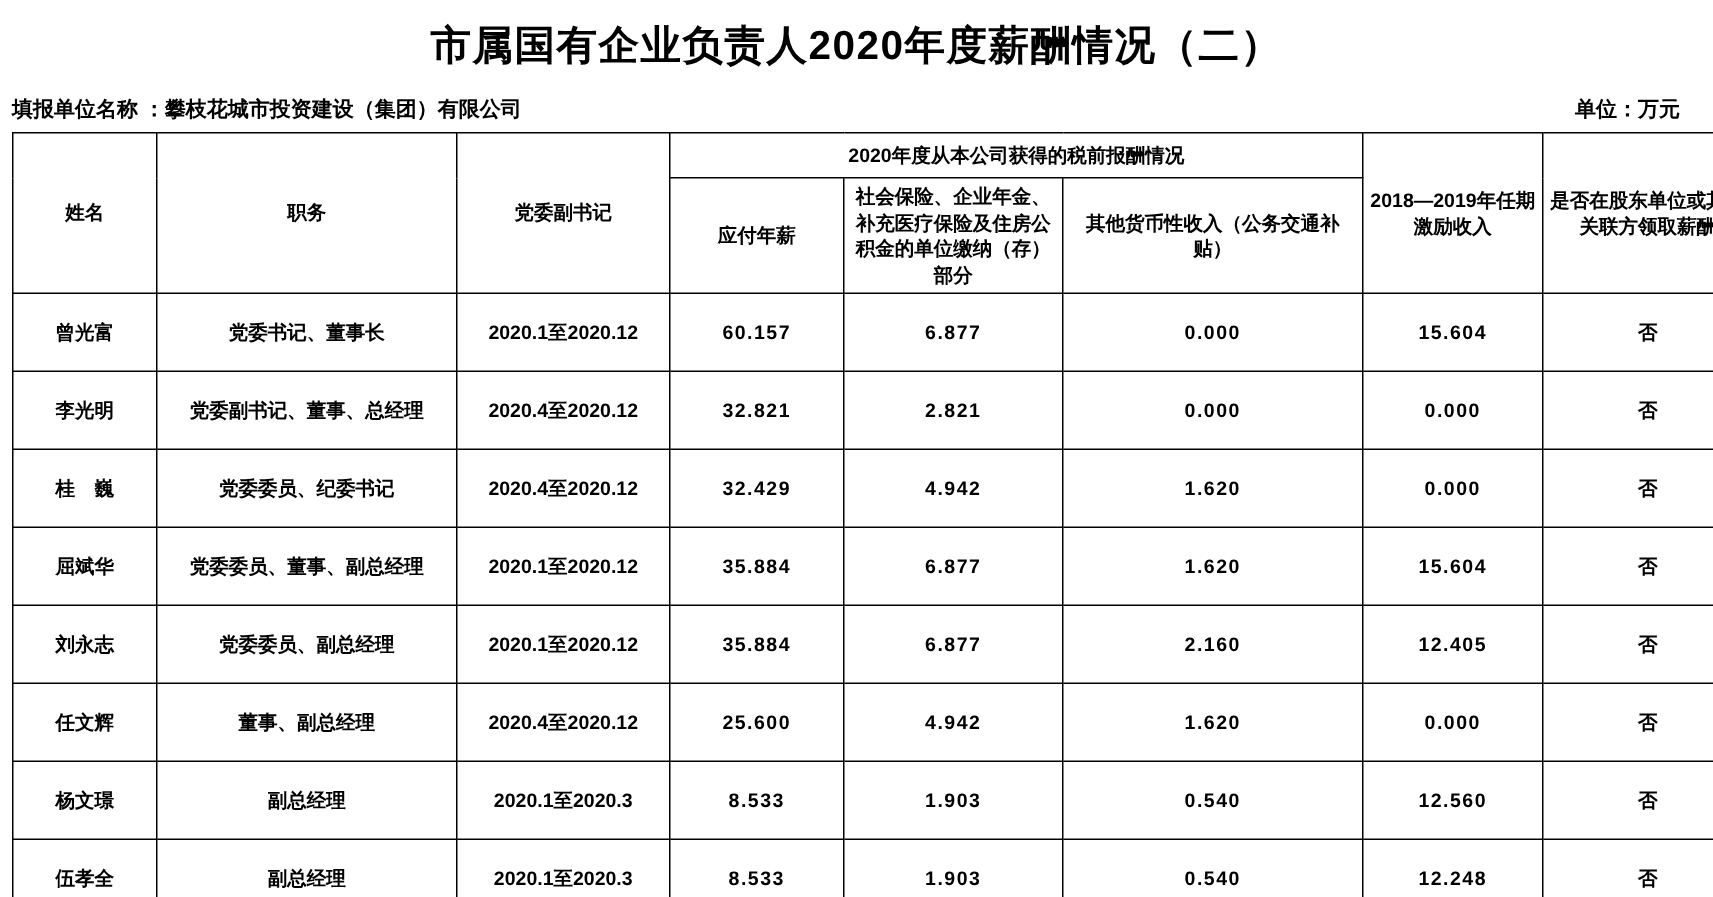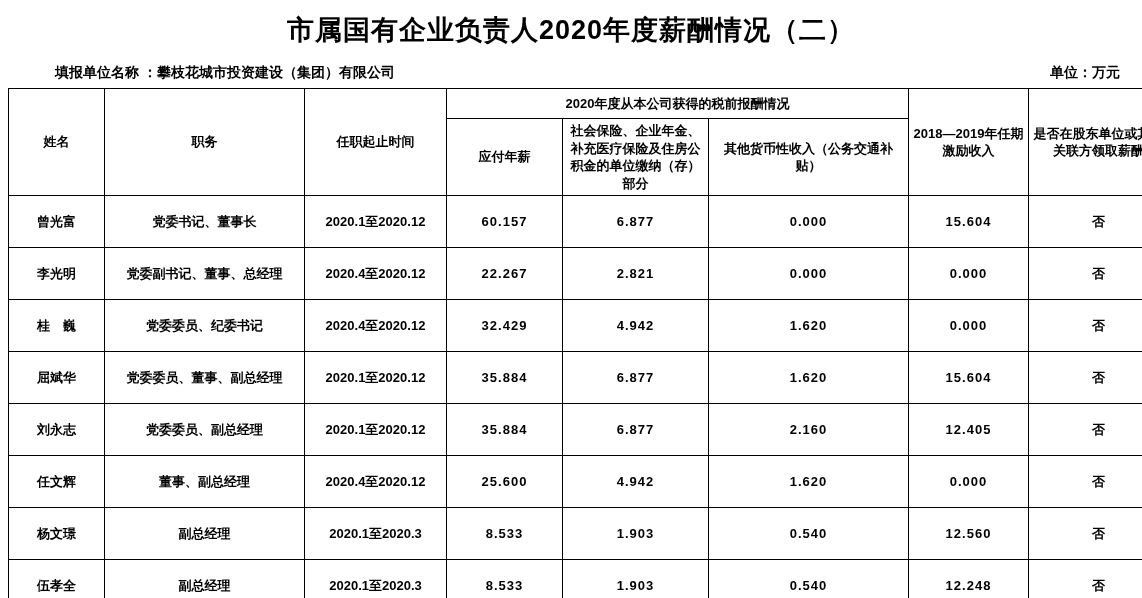--- a/index.html
+++ b/index.html
@@ -30,21 +30,20 @@
     font-family: "Liberation Sans", "DejaVu Sans", sans-serif;
   }
   .meta-row {
     display: flex;
     justify-content: space-between;
     align-items: flex-start;
     padding: 6px 10px 6px 8px;
     font-size: 14px;
     font-weight: bold;
     font-family: "Liberation Sans", "DejaVu Sans", sans-serif;
-    margin-left: 47px;
   }
   .meta-left {
     white-space: nowrap;
   }
   .meta-right {
     white-space: nowrap;
     padding-right: 12px;
   }
   table.salary {
     border-collapse: collapse;
@@ -109,21 +108,21 @@
       <col class="col-pay">
         <col class="col-ins">
         <col class="col-other">
       <col class="col-incent">
         <col class="col-share">
     </colgroup>
     <thead>
       <tr class="hdr-group">
         <th rowspan="2">姓名</th>
         <th rowspan="2">职务</th>
-        <th rowspan="2">任职起止时间</th>
+        <th rowspan="2">党委副书记</th>
         <th colspan="3">2020年度从本公司获得的税前报酬情况</th>
         <th rowspan="2">2018—2019年任期激励收入</th>
         <th rowspan="2">是否在股东单位或其他关联方领取薪酬</th>
       </tr>
       <tr class="hdr-sub">
         <th>应付年薪</th>
         <th>社会保险、企业年金、补充医疗保险及住房公积金的单位缴纳（存）部分</th>
         <th>其他货币性收入（公务交通补贴）</th>
       </tr>
     </thead>
@@ -135,21 +134,21 @@
         <td class="cell num">60.157</td>
         <td class="cell num">6.877</td>
         <td class="cell num">0.000</td>
         <td class="cell num">15.604</td>
         <td class="cell">否</td>
       </tr>
       <tr>
         <td class="cell">李光明</td>
         <td class="cell">党委副书记、董事、总经理</td>
         <td class="cell">2020.4至2020.12</td>
-        <td class="cell num">22.267</td>
+        <td class="cell num">32.821</td>
         <td class="cell num">2.821</td>
         <td class="cell num">0.000</td>
         <td class="cell num">0.000</td>
         <td class="cell">否</td>
       </tr>
       <tr>
         <td class="cell">桂　巍</td>
         <td class="cell">党委委员、纪委书记</td>
         <td class="cell">2020.4至2020.12</td>
         <td class="cell num">32.429</td>

